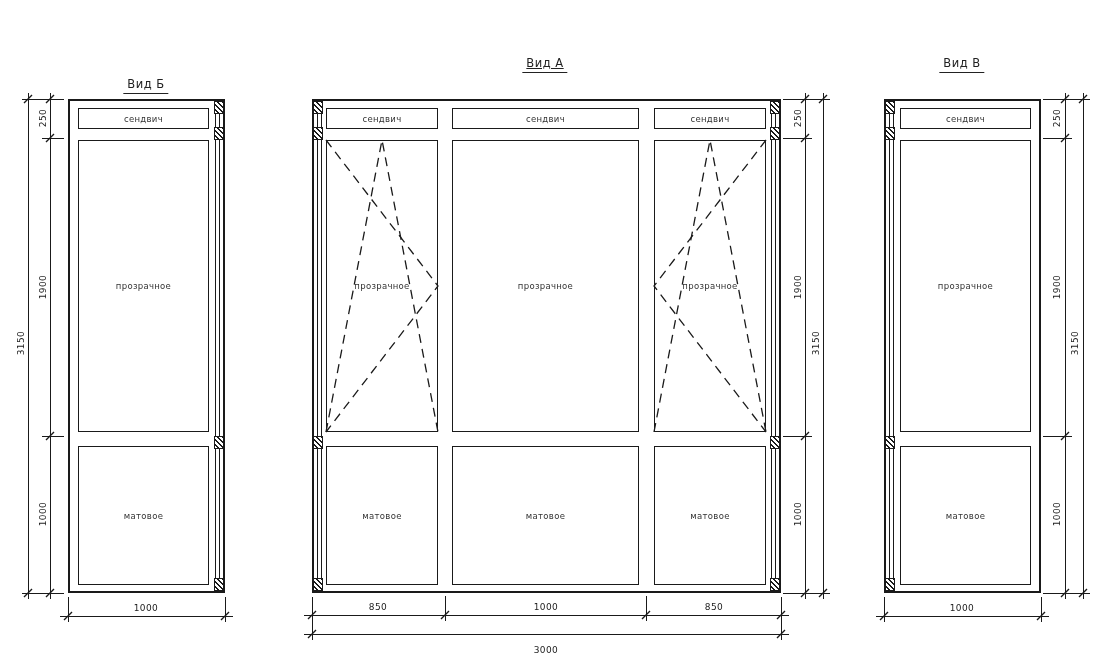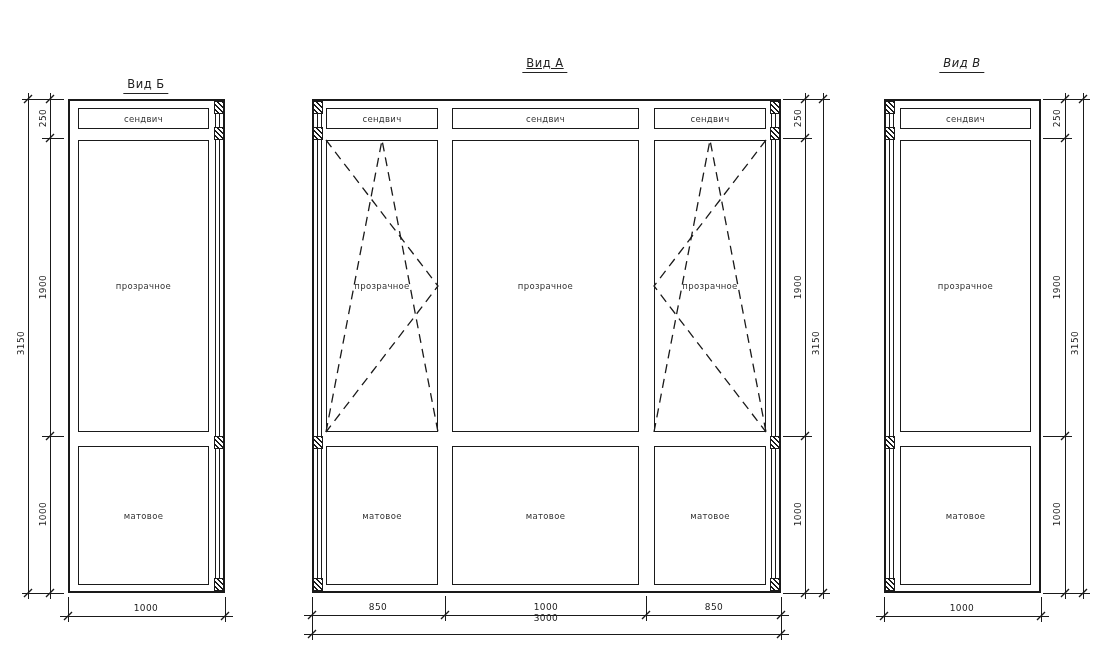--- a/index.html
+++ b/index.html
@@ -94,21 +94,21 @@
       <span>сендвич</span>
     </div>
     <div class="panel" style="left:340px;top:39px;width:112px;height:292px;">
       <span>прозрачное</span>
     </div>
     <div class="panel" style="left:340px;top:345px;width:112px;height:139px;">
       <span>матовое</span>
     </div>
   </div>
 
-  <div class="view-label" style="left:962px;font-style:italic;">Вид В</div>
+  <div class="view-label" style="left:962px;">Вид В</div>
 
   <div class="frame" style="left:884px;top:99px;width:157px;height:494px;">
     <div class="strip strip-l">
       <div class="hatch" style="top:0;"></div>
       <div class="hatch" style="top:26px;"></div>
       <div class="hatch" style="top:335px;"></div>
       <div class="hatch" style="bottom:0;"></div>
     </div>
     <div class="panel" style="left:14px;top:7px;width:131px;height:21px;">
       <span>сендвич</span>
@@ -157,21 +157,21 @@
   <div class="dim dim-v" style="left:21px;top:343px;">3150</div>
   <div class="dim" style="left:146px;top:608px;">1000</div>
 
   <div class="dim dim-v" style="left:798px;top:118px;">250</div>
   <div class="dim dim-v" style="left:798px;top:287px;">1900</div>
   <div class="dim dim-v" style="left:798px;top:514px;">1000</div>
   <div class="dim dim-v" style="left:816px;top:343px;">3150</div>
   <div class="dim" style="left:378px;top:607px;">850</div>
   <div class="dim" style="left:546px;top:607px;">1000</div>
   <div class="dim" style="left:714px;top:607px;">850</div>
-  <div class="dim" style="left:546px;top:618px;text-align:center;">3000</div>
+  <div class="dim" style="left:546px;top:650px;text-align:center;">3000</div>
 
   <div class="dim dim-v" style="left:1057px;top:118px;">250</div>
   <div class="dim dim-v" style="left:1057px;top:287px;">1900</div>
   <div class="dim dim-v" style="left:1057px;top:514px;">1000</div>
   <div class="dim dim-v" style="left:1075px;top:343px;">3150</div>
   <div class="dim" style="left:962px;top:608px;">1000</div>
 
 </div>
 
 </body></html>

